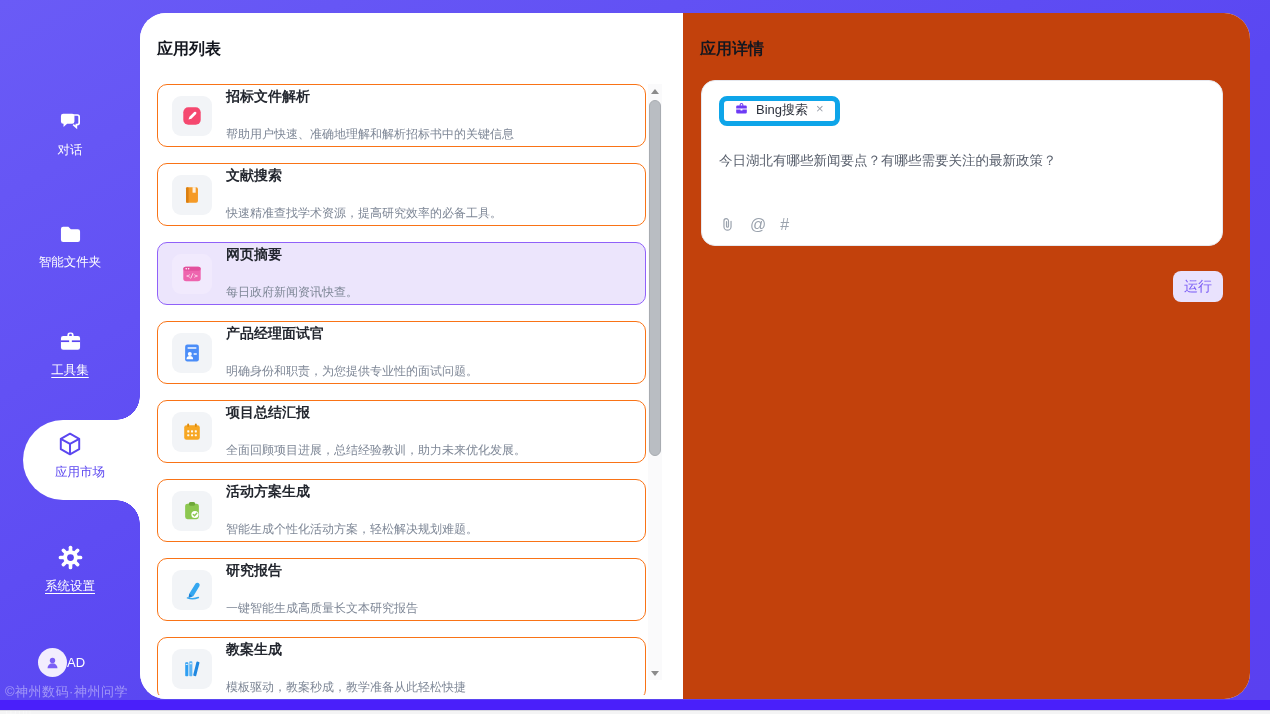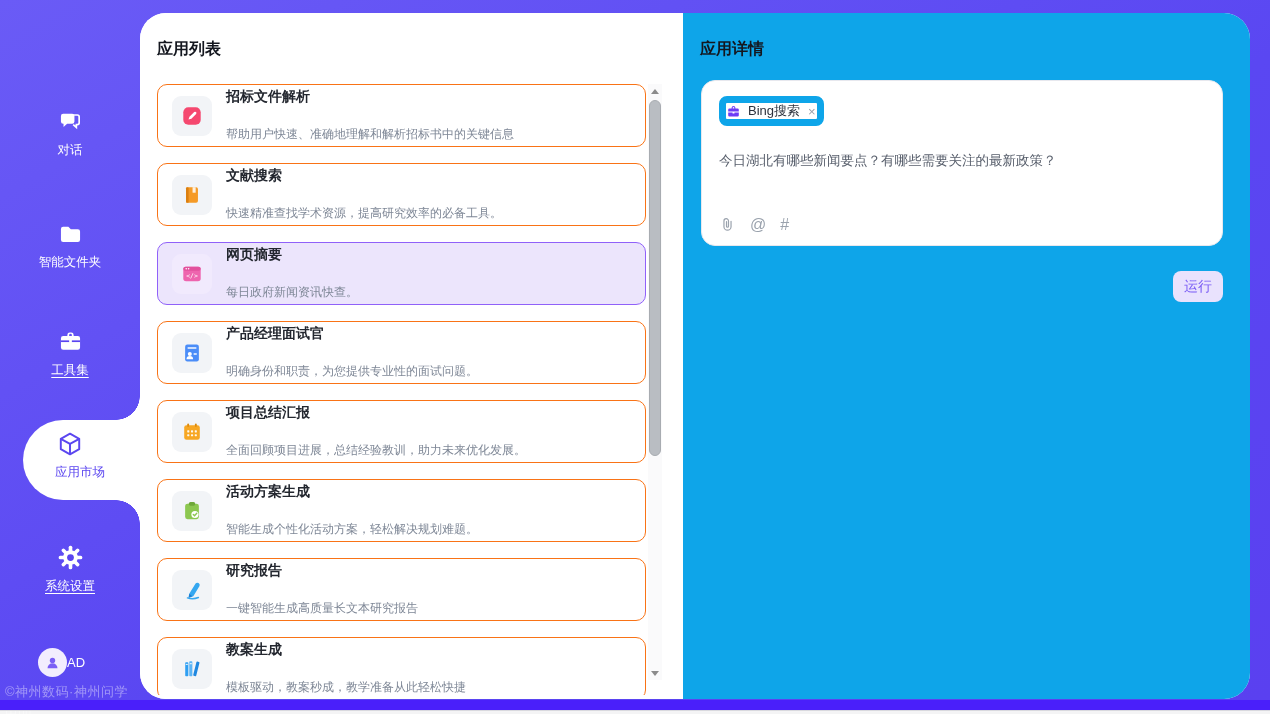--- a/index.html
+++ b/index.html
@@ -52,25 +52,25 @@
 
   
   .sb-track { position:absolute; right:21px; top:71px; width:14px; bottom:19px; background:#fafafb; }
   .sb-btn { position:absolute; left:0; width:14px; height:14px; display:flex; align-items:center; justify-content:center; cursor:pointer; }
   .sb-up { top:0; } .sb-down { bottom:0; }
   .tri-up { width:0; height:0; border-left:4px solid transparent; border-right:4px solid transparent; border-bottom:5px solid #8b8b8b; }
   .tri-down { width:0; height:0; border-left:4px solid transparent; border-right:4px solid transparent; border-top:5px solid #8b8b8b; }
   .sb-thumb { position:absolute; left:1px; width:12px; top:16px; height:356px; background:#b9bdc2; border:1px solid #a8acb1; border-radius:6px; cursor:grab; }
 
   
-  .detail-panel { flex:1; position:relative; background:#0ea5e9; }
+  .detail-panel { flex:1; position:relative; background:#c2410c; }
   .detail-card { position:absolute; left:18px; right:27px; top:67px; height:166px;
                  background:#fff; border:1px solid #e7e8ee; border-radius:14px; }
-  .tool-tag { position:absolute; left:17px; top:15px; height:30px; display:inline-flex; align-items:center; gap:7px;
-              padding:0 0; background:#fff; border:7px solid #0ea5e9; border-radius:8px; cursor:pointer; }
+  .tool-tag { position:absolute; left:17px; top:15px; height:30px; display:inline-flex; align-items:flex-start; gap:7px;
+              padding:0 10px; background:#fff; border:5px solid #0ea5e9; border-radius:8px; cursor:pointer; }
   .tool-tag .tag-label { font-size:13px; color:#2c313c; }
   .tool-tag .tag-close { font-size:13px; color:#9aa0ab; cursor:pointer; padding:0 1px; }
   .query-text { position:absolute; left:17px; right:18px; top:70px; font-size:13.5px; color:#575e6b; line-height:1.5; }
   .composer-row { position:absolute; left:17px; bottom:12px; display:flex; align-items:center; gap:14px; }
   .composer-glyph { font-size:16px; color:#9aa2ad; cursor:pointer; line-height:1; }
   .run-btn { position:absolute; right:27px; top:258px; width:50px; height:31px; background:#e9e2fd; color:#7a5cf5;
              font-size:14px; border:none; border-radius:8px; display:flex; align-items:center; justify-content:center; cursor:pointer; }
   svg { display:block; }
 </style>
 </head>

